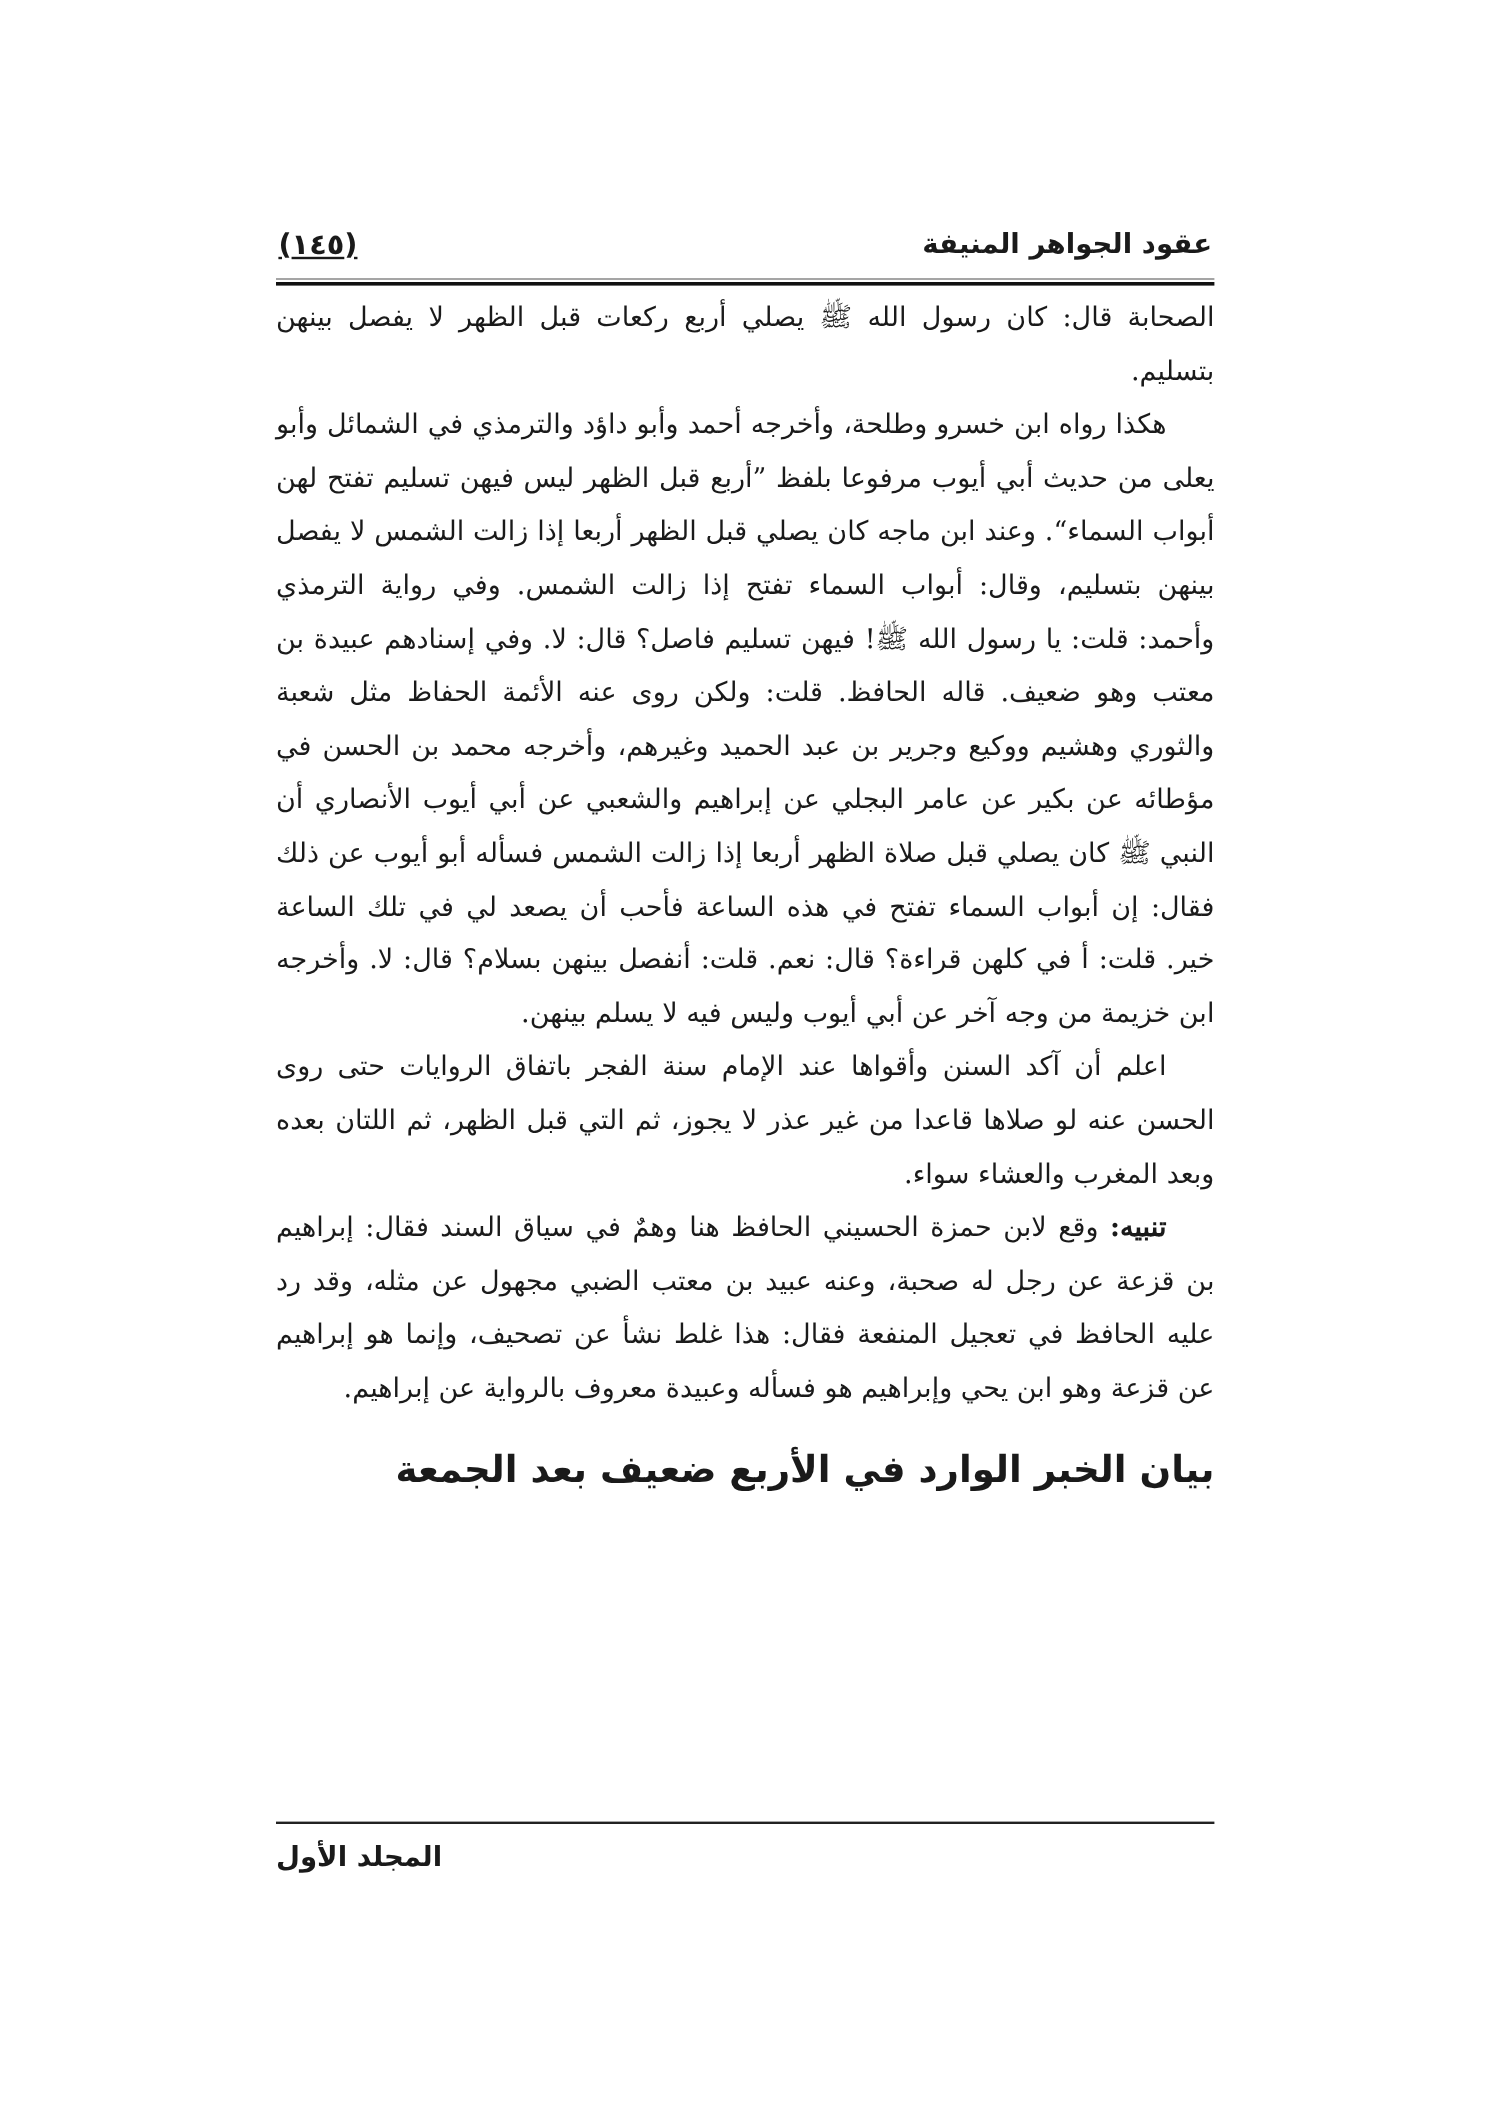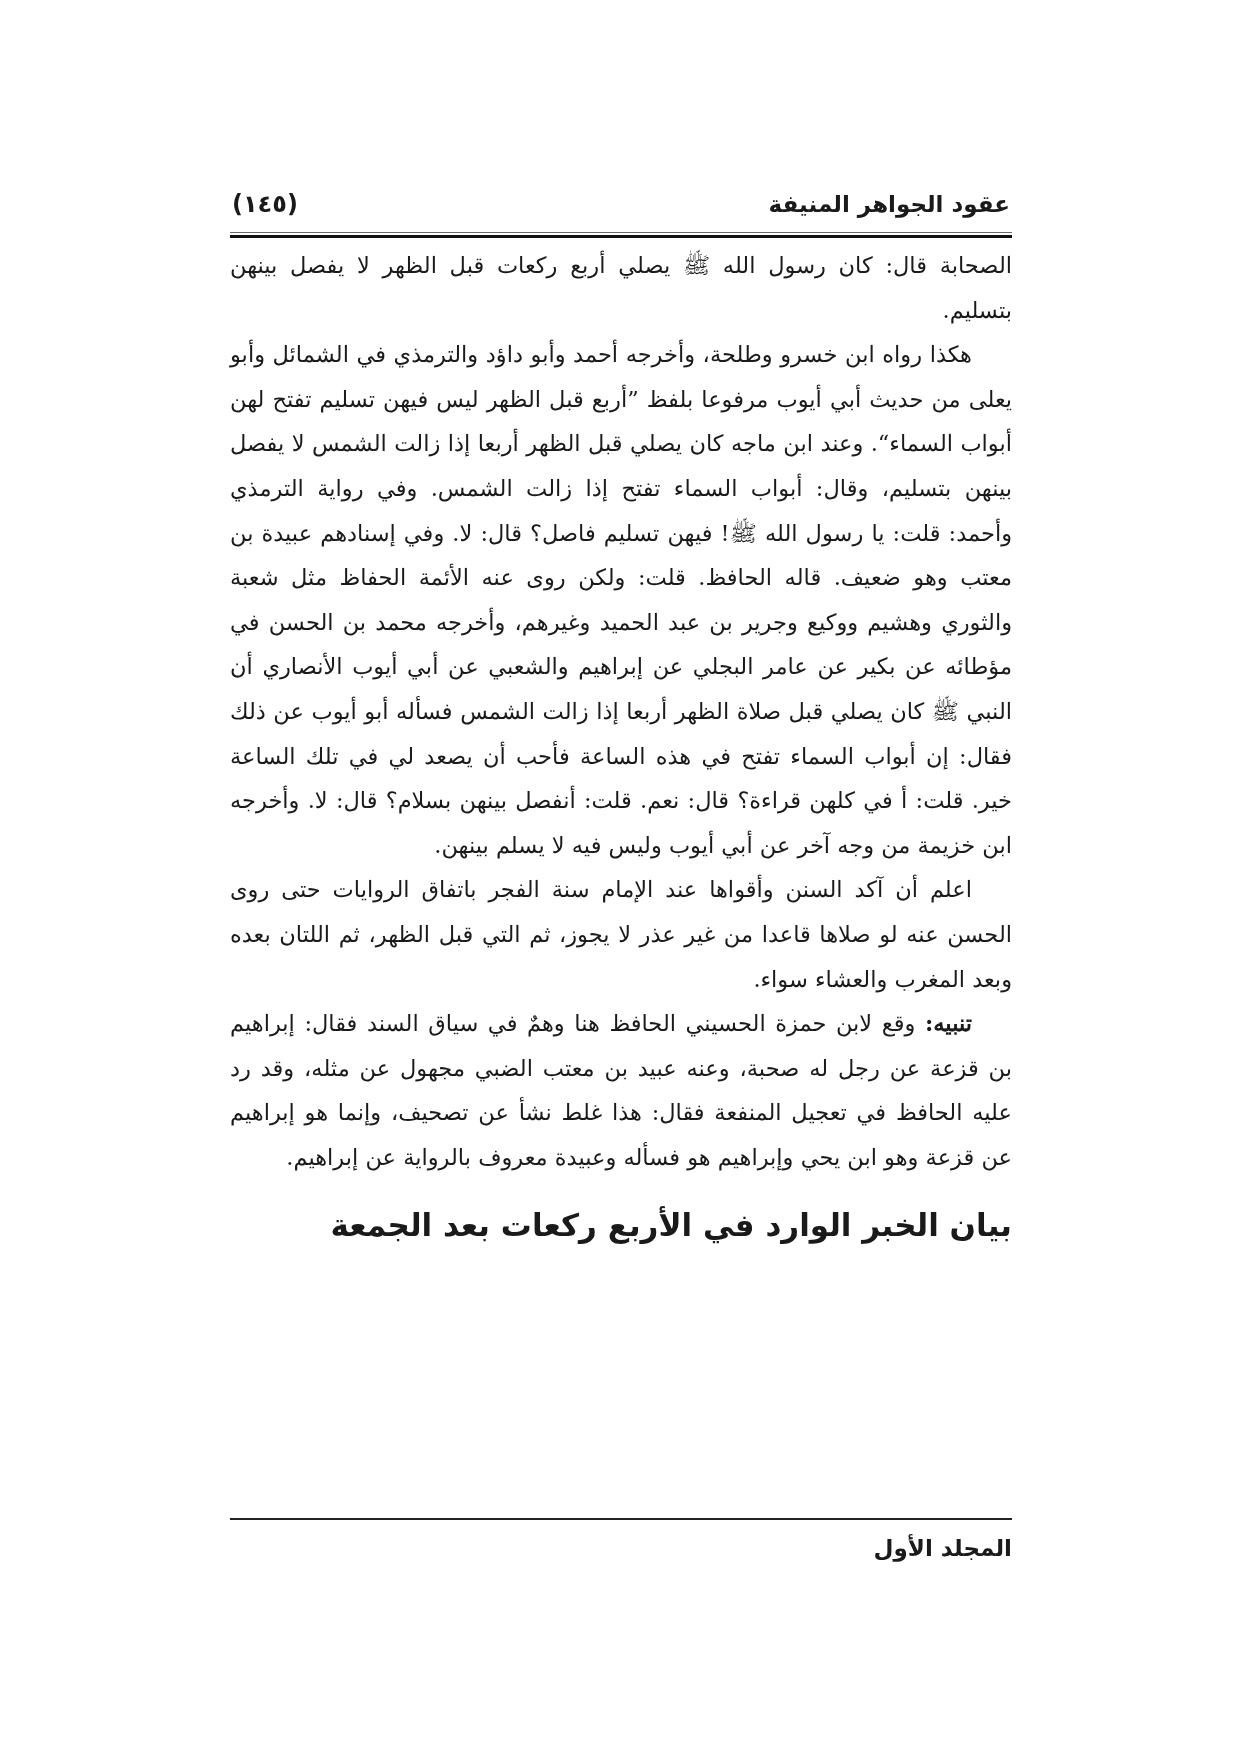--- a/index.html
+++ b/index.html
@@ -33,20 +33,21 @@
       font-family: "DejaVu Sans", "Liberation Sans", sans-serif;
       font-weight: bold;
       font-size: 23px;
       line-height: 32px;
     }
     .page-number {
       font-family: "DejaVu Sans", "Liberation Sans", sans-serif;
       font-weight: bold;
       font-size: 24px;
       line-height: 32px;
+      text-decoration: underline;
     }
     .head-rule {
       margin-top: 12px;
       height: 7px;
       position: relative;
     }
     .head-rule .thin {
       position: absolute; left: 0; right: 0; top: 0;
       height: 1px; background: #6a6a6a;
     }
@@ -84,21 +85,21 @@
       top: 1518px;
       width: 782px;
       height: 2px;
       background: #222222;
     }
     .volume-label {
       position: absolute;
       left: 230px;
       top: 1532px;
       width: 782px;
-      text-align: right;
+      text-align: left;
       direction: rtl;
       font-family: "DejaVu Sans", "Liberation Sans", sans-serif;
       font-weight: bold;
       font-size: 23px;
       line-height: 32px;
     }
   </style>
 </head>
 <body>
 
@@ -111,19 +112,19 @@
     <div class="thin"></div>
     <div class="thick"></div>
   </div>
 
   <div class="body-text">
     <p>الصحابة قال: كان رسول الله ﷺ يصلي أربع ركعات قبل الظهر لا يفصل بينهن بتسليم.</p>
     <p class="indent">هكذا رواه ابن خسرو وطلحة، وأخرجه أحمد وأبو داؤد والترمذي في الشمائل وأبو يعلى من حديث أبي أيوب مرفوعا بلفظ ”أربع قبل الظهر ليس فيهن تسليم تفتح لهن أبواب السماء“. وعند ابن ماجه كان يصلي قبل الظهر أربعا إذا زالت الشمس لا يفصل بينهن بتسليم، وقال: أبواب السماء تفتح إذا زالت الشمس. وفي رواية الترمذي وأحمد: قلت: يا رسول الله ﷺ! فيهن تسليم فاصل؟ قال: لا. وفي إسنادهم عبيدة بن معتب وهو ضعيف. قاله الحافظ. قلت: ولكن روى عنه الأئمة الحفاظ مثل شعبة والثوري وهشيم ووكيع وجرير بن عبد الحميد وغيرهم، وأخرجه محمد بن الحسن في مؤطائه عن بكير عن عامر البجلي عن إبراهيم والشعبي عن أبي أيوب الأنصاري أن النبي ﷺ كان يصلي قبل صلاة الظهر أربعا إذا زالت الشمس فسأله أبو أيوب عن ذلك فقال: إن أبواب السماء تفتح في هذه الساعة فأحب أن يصعد لي في تلك الساعة خير. قلت: أ في كلهن قراءة؟ قال: نعم. قلت: أنفصل بينهن بسلام؟ قال: لا. وأخرجه ابن خزيمة من وجه آخر عن أبي أيوب وليس فيه لا يسلم بينهن.</p>
     <p class="indent">اعلم أن آكد السنن وأقواها عند الإمام سنة الفجر باتفاق الروايات حتى روى الحسن عنه لو صلاها قاعدا من غير عذر لا يجوز، ثم التي قبل الظهر، ثم اللتان بعده وبعد المغرب والعشاء سواء.</p>
     <p class="indent"><span class="lead-bold">تنبيه:</span><span> وقع لابن حمزة الحسيني الحافظ هنا وهمٌ في سياق السند فقال: إبراهيم بن قزعة عن رجل له صحبة، وعنه عبيد بن معتب الضبي مجهول عن مثله، وقد رد عليه الحافظ في تعجيل المنفعة فقال: هذا غلط نشأ عن تصحيف، وإنما هو إبراهيم عن قزعة وهو ابن يحي وإبراهيم هو فسأله وعبيدة معروف بالرواية عن إبراهيم.</span></p>
 
-    <div class="section-heading">بيان الخبر الوارد في الأربع ركعات بعد الجمعة</div>
+    <div class="section-heading">بيان الخبر الوارد في الأربع ضعيف بعد الجمعة</div>
 
   </div>
 </div>
 
 <div class="foot-rule"></div>
 <div class="volume-label">المجلد الأول</div>
 
 </body></html>

